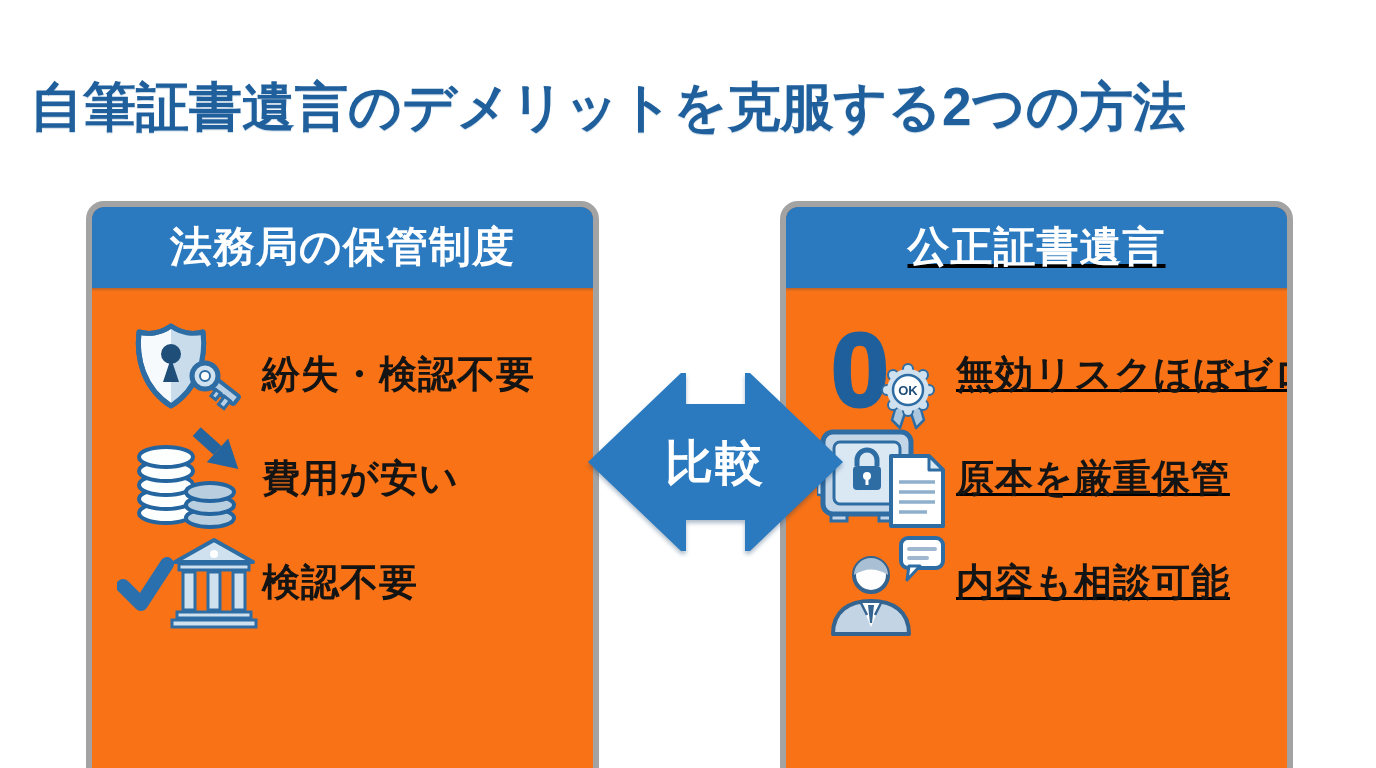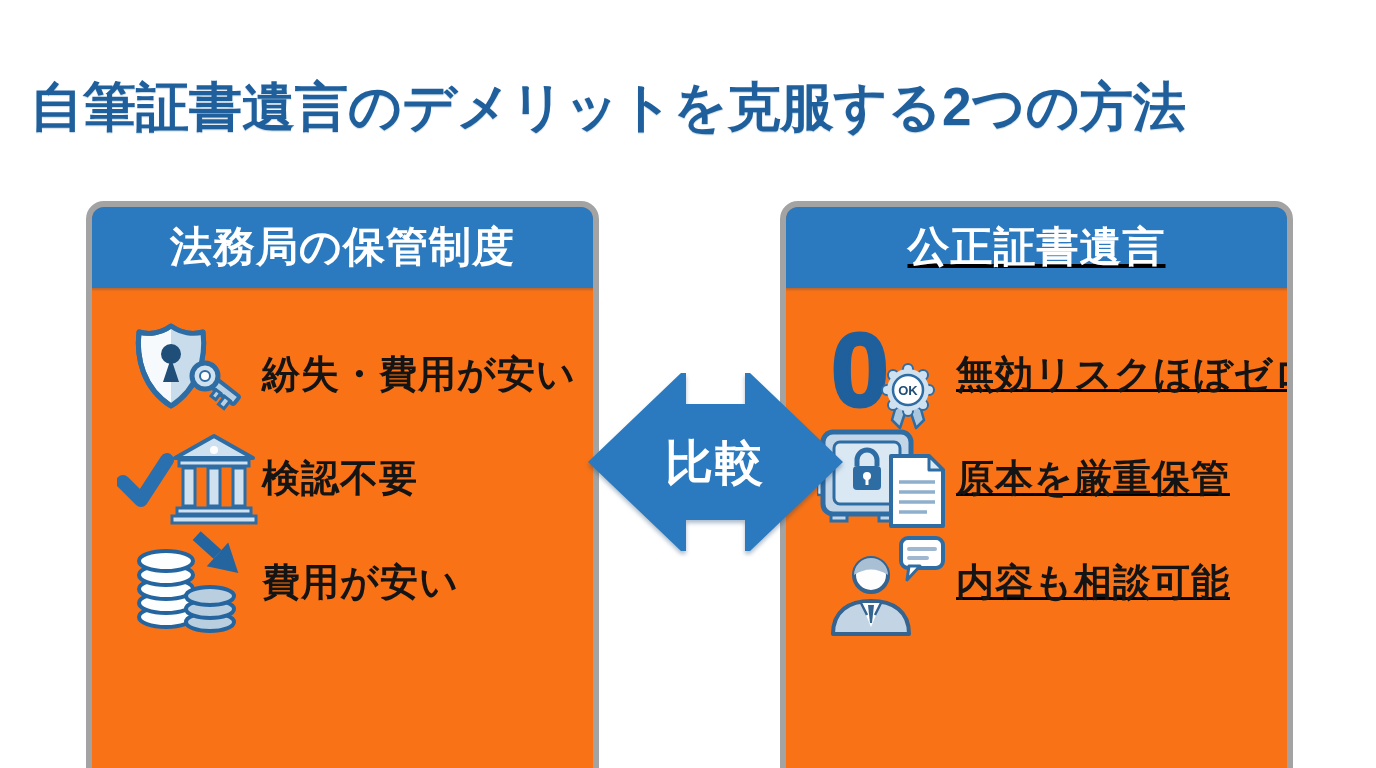--- a/index.html
+++ b/index.html
@@ -70,62 +70,62 @@
             <path d="M46 40 L54 64 L38 64 Z" fill="#1f4e79"></path>
             <g transform="rotate(38 80 58)">
               <rect x="91" y="53" width="29" height="10" rx="2" fill="#b9d0e4" stroke="#2e6da4" stroke-width="4"></rect>
               <rect x="97" y="62" width="6" height="8" fill="#b9d0e4" stroke="#2e6da4" stroke-width="3"></rect>
               <rect x="108" y="62" width="7" height="10" fill="#b9d0e4" stroke="#2e6da4" stroke-width="3"></rect>
             </g>
             <circle cx="80" cy="58" r="13" fill="#cfe0ef" stroke="#2e6da4" stroke-width="5"></circle>
             <circle cx="80" cy="58" r="5" fill="#ffffff" stroke="#2e6da4" stroke-width="2"></circle>
           </svg>
         </span>
-        <span class="benefit-label">紛失・費用が安い</span>
+        <span class="benefit-label">紛失・検認不要</span>
+      </div>
+
+      <div class="benefit-row">
+        <span class="benefit-icon">
+          <svg width="120" height="110" viewBox="0 0 120 110">
+            <g>
+              <ellipse cx="38" cy="90" rx="27" ry="10" fill="#fdfefe" stroke="#2465a0" stroke-width="4"></ellipse>
+              <ellipse cx="38" cy="76" rx="27" ry="10" fill="#fdfefe" stroke="#2465a0" stroke-width="4"></ellipse>
+              <ellipse cx="38" cy="62" rx="27" ry="10" fill="#fdfefe" stroke="#2465a0" stroke-width="4"></ellipse>
+              <ellipse cx="38" cy="48" rx="27" ry="10" fill="#fdfefe" stroke="#2465a0" stroke-width="4"></ellipse>
+              <ellipse cx="38" cy="34" rx="27" ry="10" fill="#fdfefe" stroke="#2465a0" stroke-width="4"></ellipse>
+            </g>
+            <g>
+              <ellipse cx="82" cy="95" rx="24" ry="9" fill="#b9cede" stroke="#2465a0" stroke-width="4"></ellipse>
+              <ellipse cx="82" cy="82" rx="24" ry="9" fill="#b9cede" stroke="#2465a0" stroke-width="4"></ellipse>
+              <ellipse cx="82" cy="69" rx="24" ry="9" fill="#b9cede" stroke="#2465a0" stroke-width="4"></ellipse>
+            </g>
+            <g transform="rotate(42 88 26)">
+              <rect x="62" y="20" width="28" height="12" fill="#2465a0"></rect>
+              <polygon points="90,10 118,26 90,42" fill="#2465a0"></polygon>
+            </g>
+          </svg>
+        </span>
+        <span class="benefit-label">費用が安い</span>
       </div>
 
       <div class="benefit-row">
         <span class="benefit-icon">
           <svg width="142" height="96" viewBox="0 0 142 96">
             <path d="M6 52 L24 70 L50 30" fill="none" stroke="#2a6fae" stroke-width="14" stroke-linecap="round" stroke-linejoin="round"></path>
             <polygon points="97,6 58,28 136,28" fill="#cfe0ef" stroke="#2e6da4" stroke-width="4" stroke-linejoin="round"></polygon>
             <circle cx="97" cy="20" r="4" fill="#ffffff"></circle>
             <rect x="62" y="30" width="70" height="6" fill="#cfe0ef" stroke="#2e6da4" stroke-width="3"></rect>
             <rect x="66" y="38" width="12" height="38" fill="#cfe0ef" stroke="#2e6da4" stroke-width="3"></rect>
             <rect x="91" y="38" width="12" height="38" fill="#cfe0ef" stroke="#2e6da4" stroke-width="3"></rect>
             <rect x="116" y="38" width="12" height="38" fill="#cfe0ef" stroke="#2e6da4" stroke-width="3"></rect>
             <rect x="60" y="78" width="74" height="6" fill="#cfe0ef" stroke="#2e6da4" stroke-width="3"></rect>
             <rect x="55" y="86" width="84" height="7" fill="#cfe0ef" stroke="#2e6da4" stroke-width="3"></rect>
           </svg>
         </span>
         <span class="benefit-label">検認不要</span>
-      </div>
-
-      <div class="benefit-row">
-        <span class="benefit-icon">
-          <svg width="120" height="110" viewBox="0 0 120 110">
-            <g>
-              <ellipse cx="38" cy="90" rx="27" ry="10" fill="#fdfefe" stroke="#2465a0" stroke-width="4"></ellipse>
-              <ellipse cx="38" cy="76" rx="27" ry="10" fill="#fdfefe" stroke="#2465a0" stroke-width="4"></ellipse>
-              <ellipse cx="38" cy="62" rx="27" ry="10" fill="#fdfefe" stroke="#2465a0" stroke-width="4"></ellipse>
-              <ellipse cx="38" cy="48" rx="27" ry="10" fill="#fdfefe" stroke="#2465a0" stroke-width="4"></ellipse>
-              <ellipse cx="38" cy="34" rx="27" ry="10" fill="#fdfefe" stroke="#2465a0" stroke-width="4"></ellipse>
-            </g>
-            <g>
-              <ellipse cx="82" cy="95" rx="24" ry="9" fill="#b9cede" stroke="#2465a0" stroke-width="4"></ellipse>
-              <ellipse cx="82" cy="82" rx="24" ry="9" fill="#b9cede" stroke="#2465a0" stroke-width="4"></ellipse>
-              <ellipse cx="82" cy="69" rx="24" ry="9" fill="#b9cede" stroke="#2465a0" stroke-width="4"></ellipse>
-            </g>
-            <g transform="rotate(42 88 26)">
-              <rect x="62" y="20" width="28" height="12" fill="#2465a0"></rect>
-              <polygon points="90,10 118,26 90,42" fill="#2465a0"></polygon>
-            </g>
-          </svg>
-        </span>
-        <span class="benefit-label">費用が安い</span>
       </div>
 
     </div>
   </div>
 
   <div class="card right">
     <div class="card-header">
       <span>公正証書遺言</span>
     </div>
     <div class="card-body">

